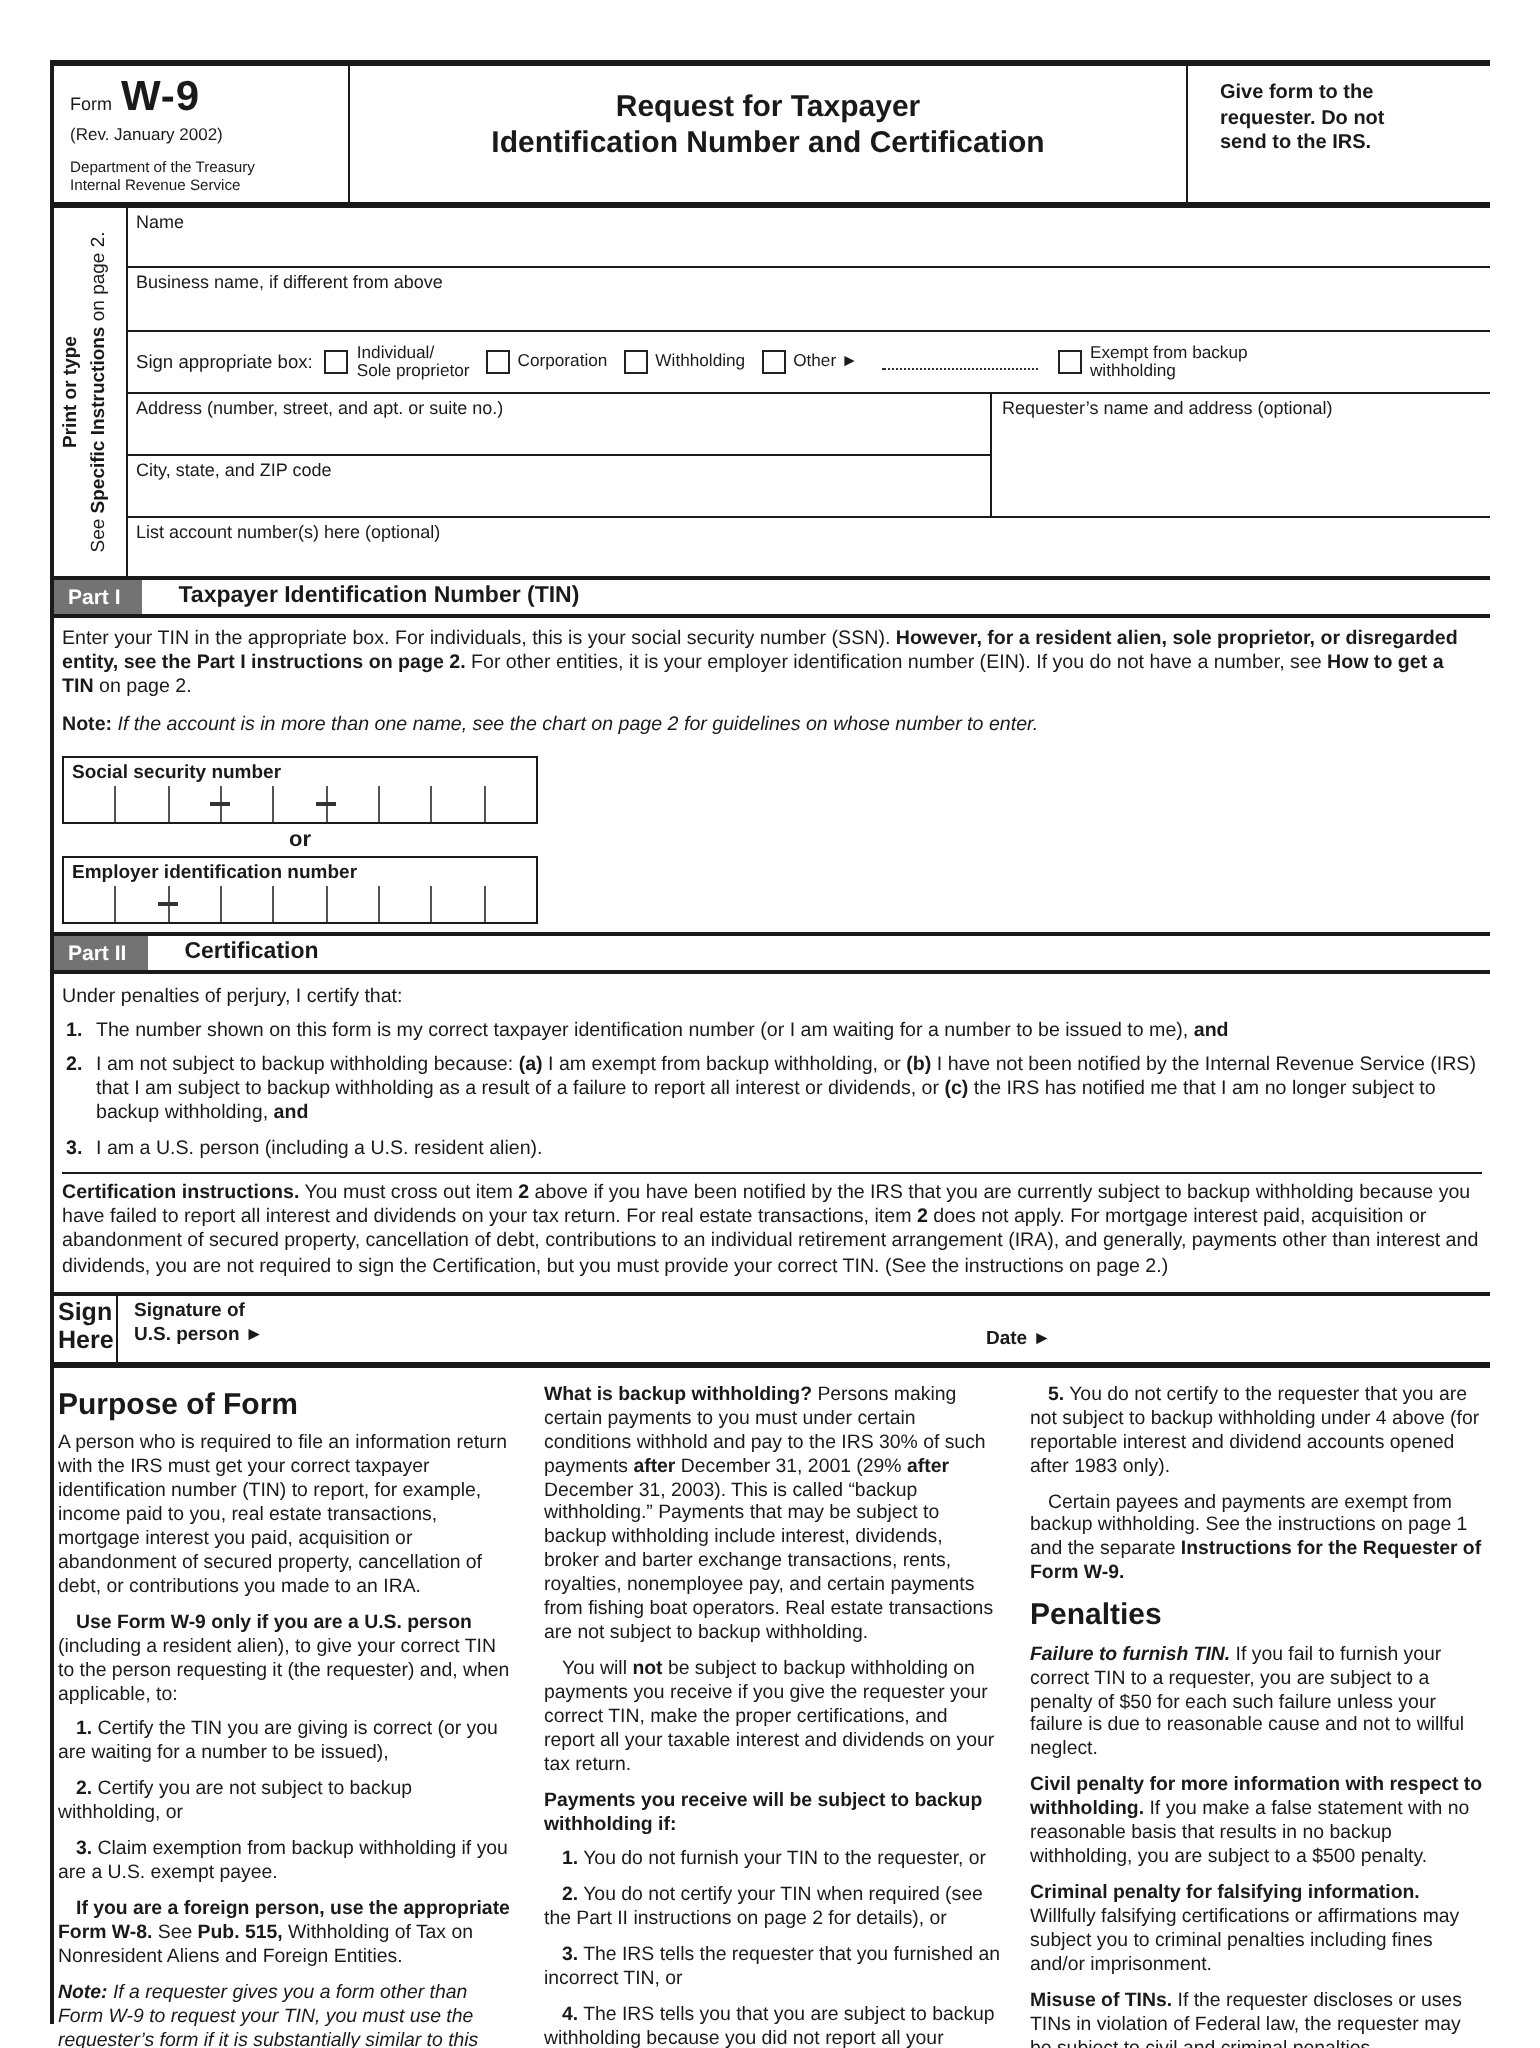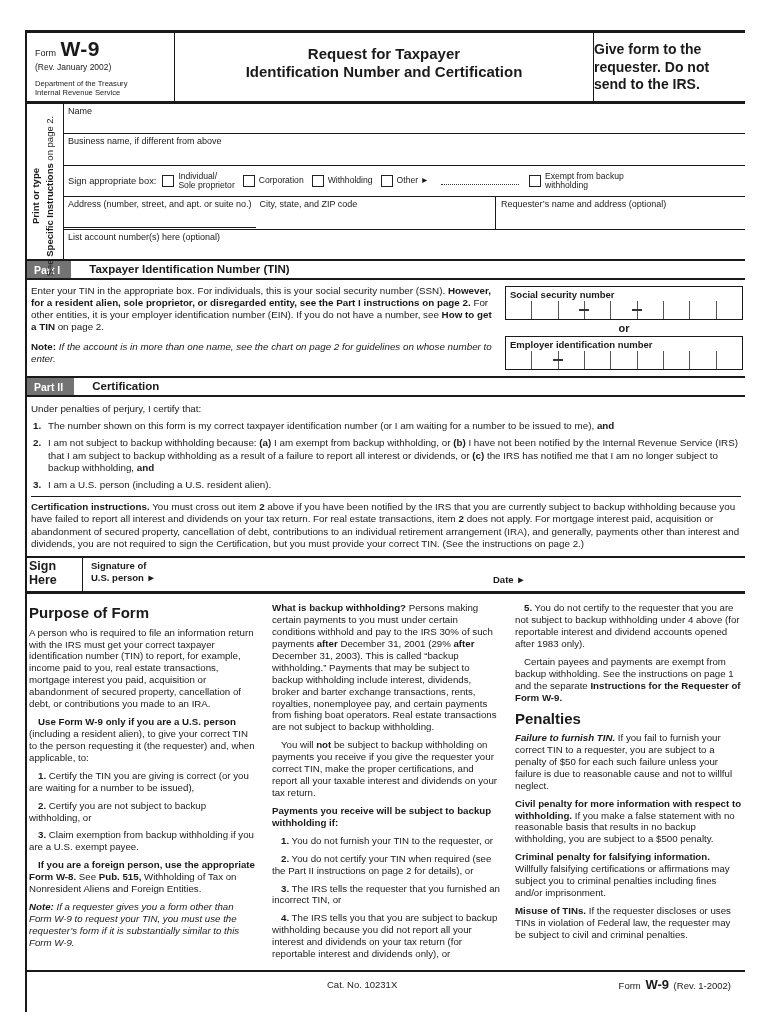--- a/index.html
+++ b/index.html
@@ -8,71 +8,71 @@
   .sheet{position:absolute;left:25px;top:30px;width:720px;height:982px;
          border-top:3px solid #1a1a1a;border-left:2px solid #1a1a1a;box-sizing:border-box;}
   
   .hdr{display:flex;border-bottom:3px solid #1a1a1a;}
   .hdr-left{width:148px;padding:4px 6px 3px 8px;box-sizing:border-box;border-right:1.5px solid #1a1a1a;}
   .form-word{font-size:9px;}
   .form-num-big{font-size:21px;font-weight:bold;letter-spacing:.5px;}
   .rev{font-size:8.5px;margin-top:1px;}
   .dept{font-size:7.6px;margin-top:7px;line-height:1.25;}
   .hdr-center{flex:1;text-align:center;padding-top:12px;font-weight:bold;font-size:15px;line-height:1.2;}
-  .hdr-right{width:152px;box-sizing:border-box;border-left:1.5px solid #1a1a1a;padding:8px 6px 0 0;
-             font-weight:bold;font-size:14px;line-height:1.25;white-space:pre-line;}
+  .hdr-right{width:152px;box-sizing:border-box;border-left:1.5px solid #1a1a1a;padding:8px 6px 0 16px;
+             font-weight:bold;font-size:10px;line-height:1.25;white-space:pre-line;}
   
   .fields{display:flex;border-bottom:2.5px solid #1a1a1a;}
   .side{width:36px;position:relative;border-right:1.5px solid #1a1a1a;}
   .side-inner{position:absolute;left:0;top:0;width:184px;height:36px;
               transform:rotate(-90deg) translateX(-100%);transform-origin:0 0;
               text-align:center;font-size:9.5px;line-height:1.45;padding-top:2px;box-sizing:border-box;}
   .rows{flex:1;display:flex;flex-direction:column;}
   .frow{border-bottom:1.5px solid #1a1a1a;padding:2px 4px;box-sizing:border-box;position:relative;}
   .frow:last-child{border-bottom:none;}
   .flabel{font-size:9px;}
   .fill{border:none;outline:none;width:96%;font:10px "Liberation Sans",sans-serif;background:transparent;height:13px;}
   .row-name{height:30px;}
   .row-biz{height:32px;}
   .row-check{height:30px;display:flex;align-items:center;border-bottom:1.5px solid #1a1a1a;padding:0 4px;}
   .cb{display:inline-block;width:10px;height:10px;border:1.2px solid #222;background:#fff;flex:0 0 auto;}
   .cbl{font-size:8.6px;line-height:1.1;margin:0 8px 0 4px;white-space:pre-line;}
   .chk-cap{font-size:9.3px;margin-right:6px;}
   .dotline{width:78px;border-bottom:1.6px dotted #333;height:8px;margin:0 10px 0 4px;}
   .addr-wrap{display:flex;border-bottom:1.5px solid #1a1a1a;}
-  .addr-left{flex:1;display:flex;flex-direction:row;}
+  .addr-left{flex:1;display:flex;flex-direction:column;}
   .row-addr{height:31px;border-bottom:1.5px solid #1a1a1a;padding:2px 4px;box-sizing:border-box;}
   .row-city{height:30px;padding:2px 4px;box-sizing:border-box;}
   .req-box{width:250px;border-left:1.5px solid #1a1a1a;padding:2px 5px;box-sizing:border-box;}
   .row-acct{height:29px;padding:2px 4px;box-sizing:border-box;}
   
   .partbar{display:flex;align-items:stretch;border-bottom:2.5px solid #1a1a1a;height:17px;}
   .partlab{background:#737373;color:#fff;font-weight:bold;font-size:10.5px;padding:1px 11px 0 7px;display:flex;align-items:center;}
   .parttitle{font-weight:bold;font-size:11.5px;padding:2px 0 0 18px;}
   
-  .p1wrap{display:flex;padding:5px 2px 4px 4px;border-bottom:2.5px solid #1a1a1a;}
+  .p1wrap{display:flex;padding:5px 2px 4px 4px;border-bottom:2.5px solid #1a1a1a;flex-direction:column;}
   .p1text{flex:1;padding-right:10px;font-size:9.8px;line-height:1.24;}
   .p1text p{margin:0 0 7px 0;}
   .tincol{width:238px;padding-top:1px;}
   .tinbox{border:1.5px solid #1a1a1a;background:#fff;}
   .tinlab{font-weight:bold;font-size:9.5px;padding:2px 0 0 4px;}
   .tincells{display:flex;height:18px;margin-top:1px;}
   .tc{flex:1;border-right:1px solid #555;position:relative;}
   .tc:last-child{border-right:none;}
   .tc.dash::after{content:"";position:absolute;right:-5px;top:8px;width:10px;height:2px;background:#333;z-index:2;}
   .orlab{text-align:center;font-weight:bold;font-size:11px;margin:2px 0;}
   
   .p2wrap{padding:4px 4px 0 4px;font-size:9.8px;line-height:1.25;}
   .p2intro{margin:2px 0 5px 0;}
   .p2item{position:relative;padding-left:17px;margin-bottom:5px;}
   .p2item .num{position:absolute;left:2px;font-weight:bold;}
   .certins{border-top:1.2px solid #1a1a1a;margin-top:3px;padding:4px 0 6px 0;}
   
   .signrow{display:flex;border-top:2px solid #1a1a1a;border-bottom:3px solid #1a1a1a;height:33px;}
-  .signlab{width:56px;font-weight:bold;font-size:12.5px;line-height:1.1;padding:2px 0 0 2px;
+  .signlab{width:32px;font-weight:bold;font-size:12.5px;line-height:1.1;padding:2px 0 0 2px;
            border-right:1.5px solid #1a1a1a;white-space:pre-line;box-sizing:border-box;}
   .sigcell{flex:1;padding:2px 0 0 8px;font-weight:bold;font-size:9.5px;line-height:1.25;white-space:pre-line;}
   .datecell{width:252px;padding-top:16px;font-weight:bold;font-size:9.5px;box-sizing:border-box;}
   
   .cols{display:flex;gap:15px;padding:8px 2px 0 2px;}
   .col{flex:1;font-size:9.7px;line-height:1.23;}
   .h1{font-size:15px;font-weight:bold;margin:2px 0 4px 0;}
   .col p{margin:0 0 6px 0;}
   .ind{text-indent:9px;}
   

